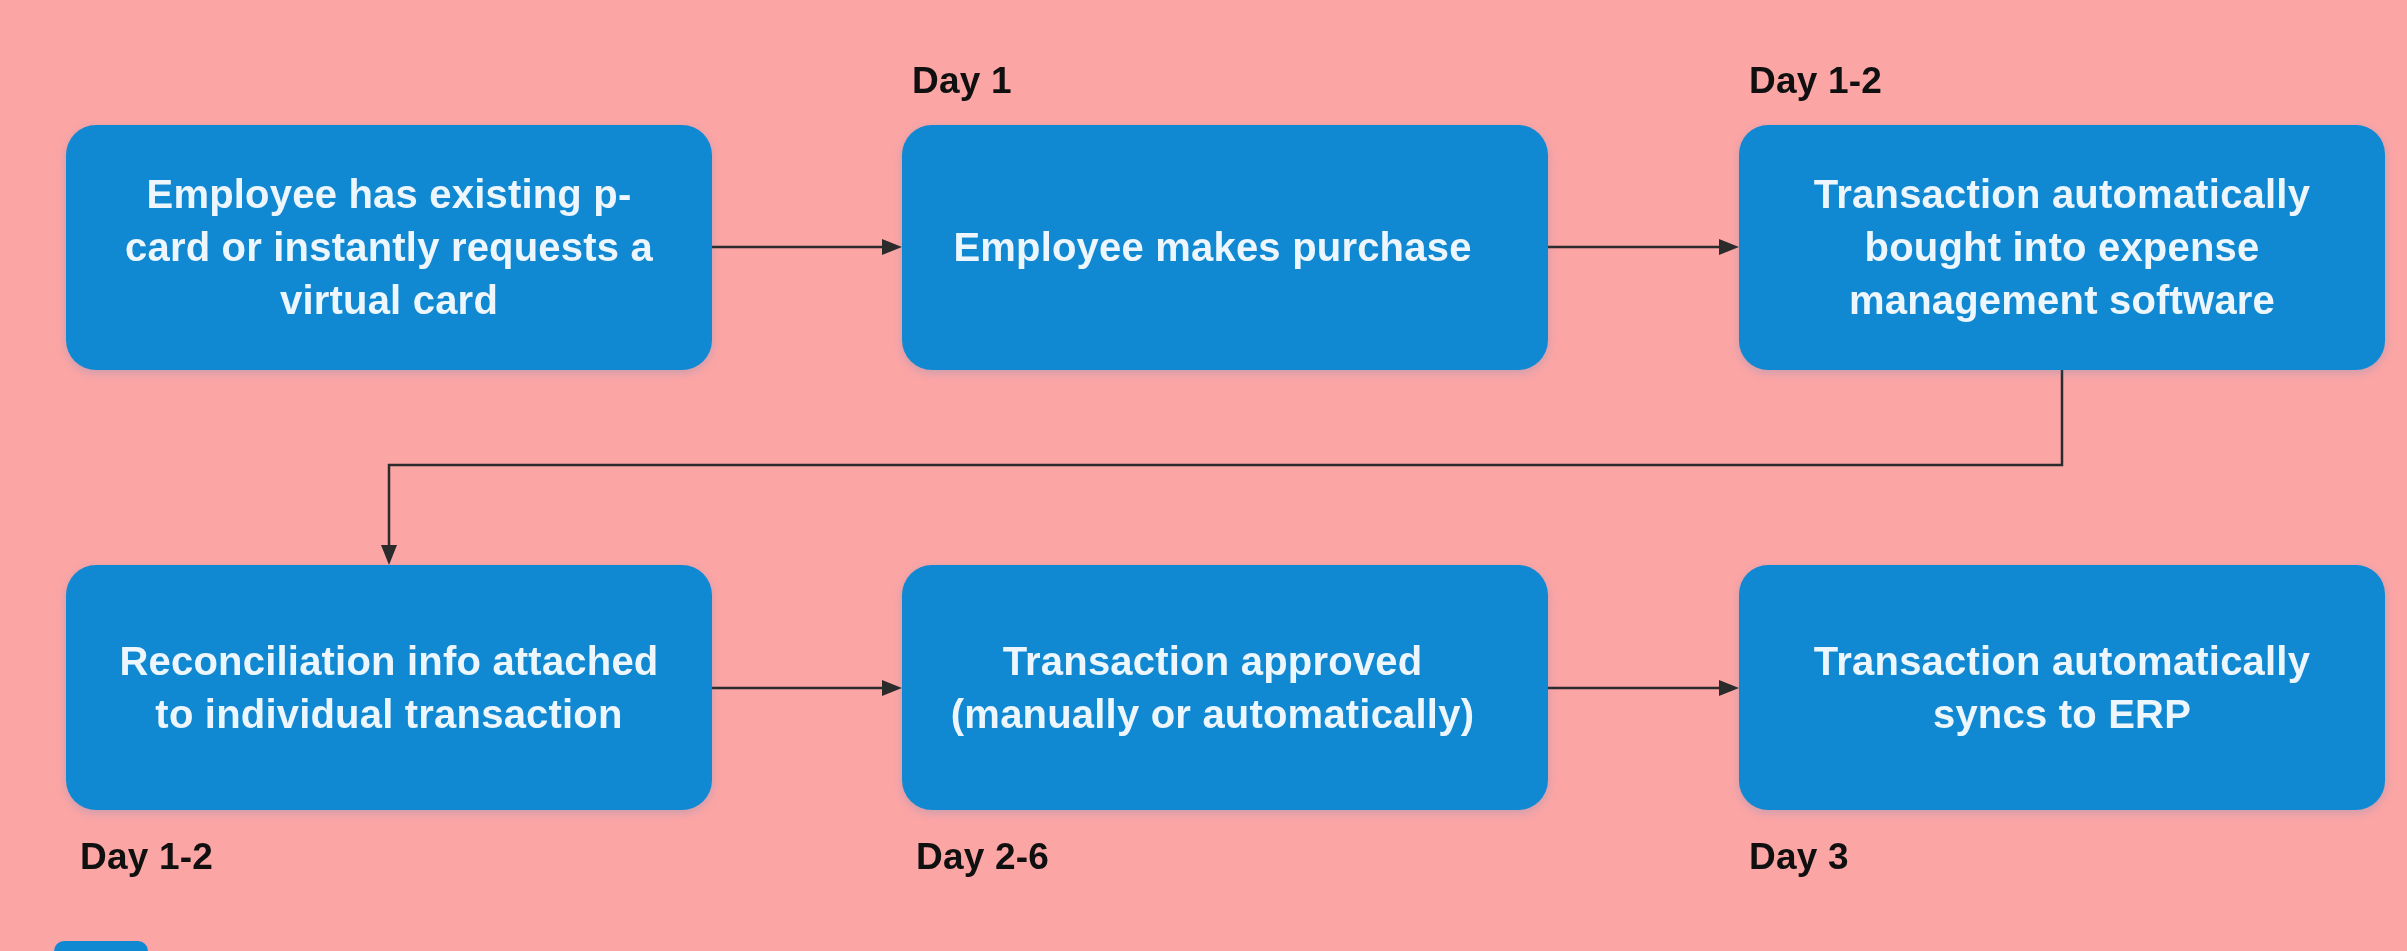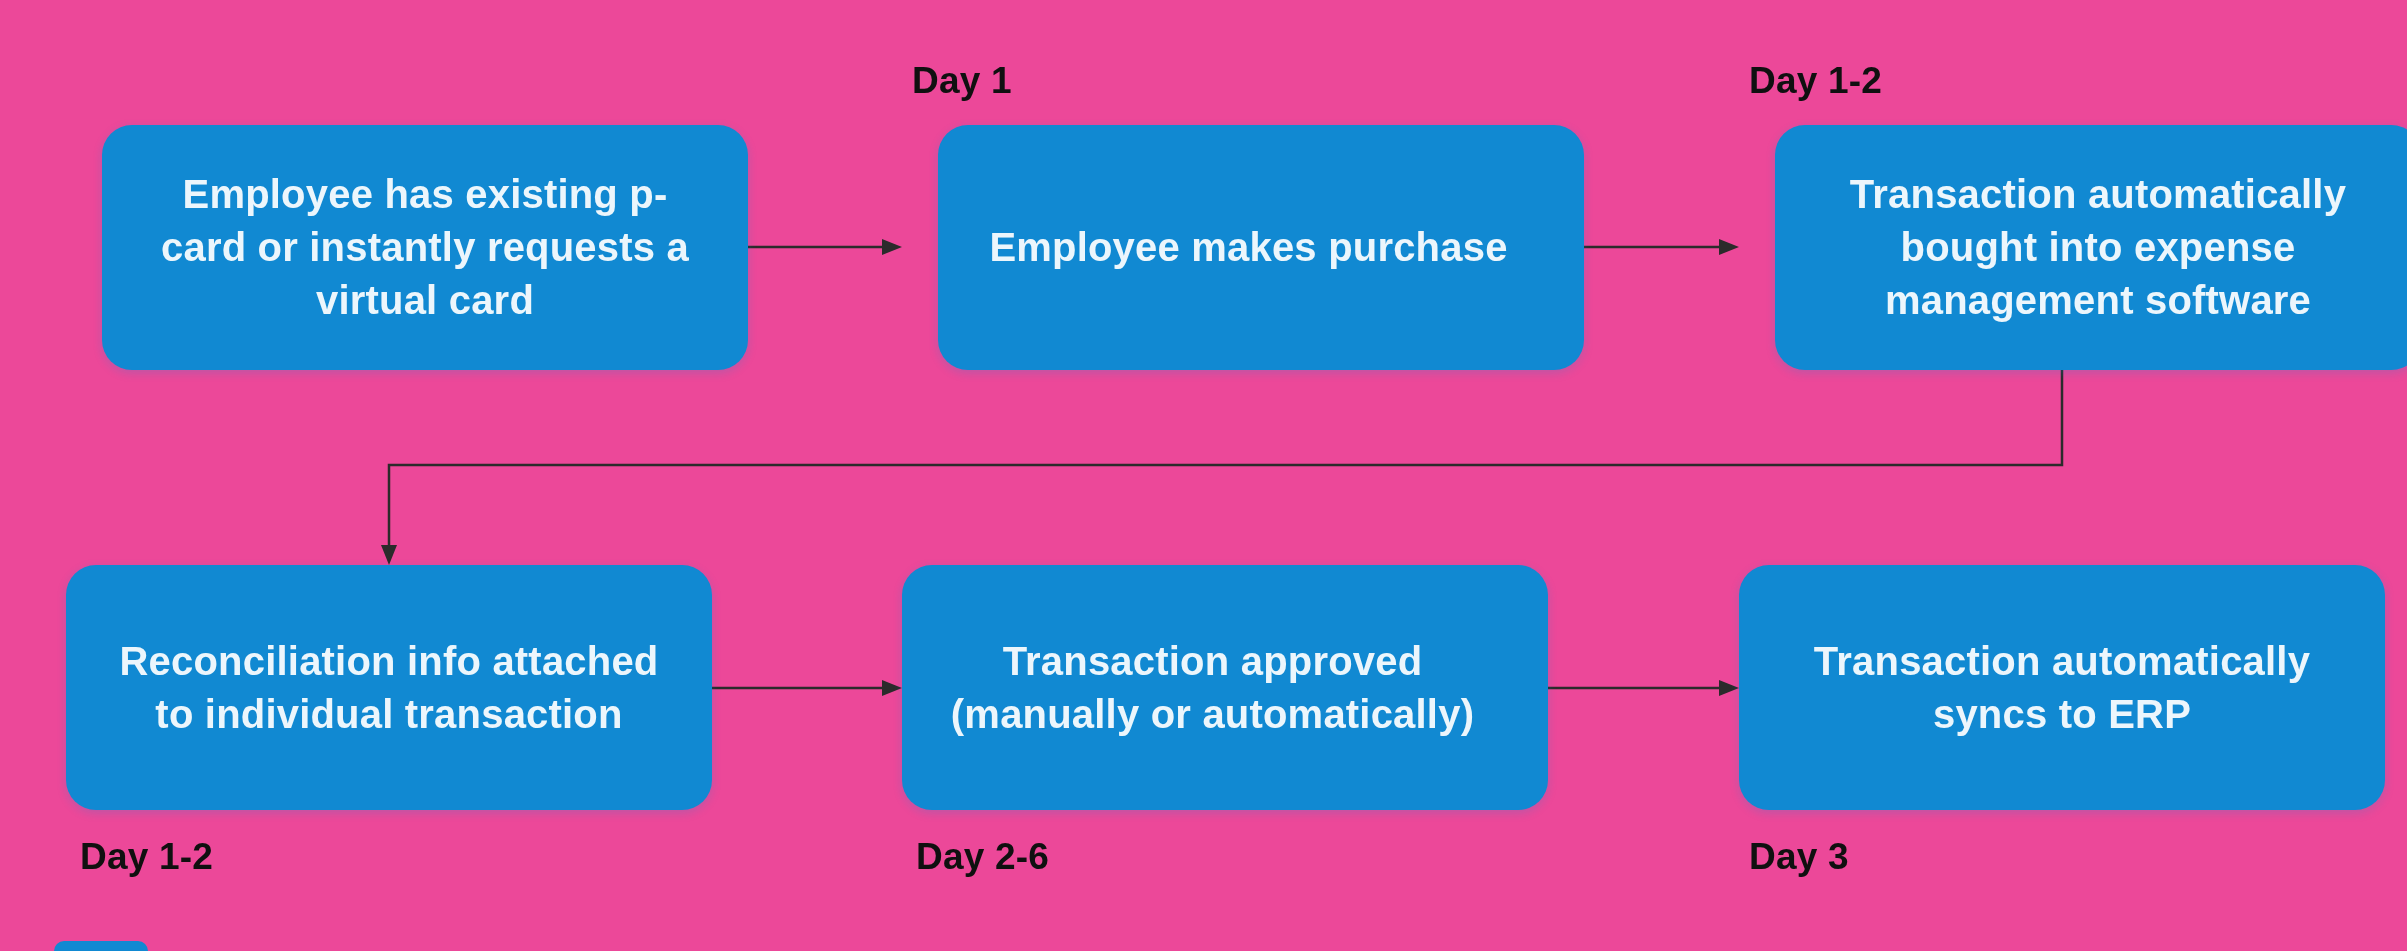--- a/index.html
+++ b/index.html
@@ -4,21 +4,21 @@
 <style>
   html, body {
     margin: 0;
     padding: 0;
     background: #ffffff;
   }
   .stage {
     position: relative;
     width: 2407px;
     height: 951px;
-    background: #ec4899;
+    background: #fca5a5;
     overflow: hidden;
     font-family: "Liberation Sans", "DejaVu Sans", sans-serif;
   }
   .node {
     position: absolute;
     width: 646px;
     height: 245px;
     background: #1189d2;
     border-radius: 30px;
     display: flex;
@@ -32,23 +32,23 @@
   .node span {
     color: #ecf6fc;
     font-size: 40px;
     line-height: 1.32;
     font-weight: 700;
     letter-spacing: 0.2px;
   }
   
   .col1 { left: 66px; }
   .col2 { left: 902px; padding-left: 13px; }
-  .col3 { left: 1739px; }
+  .col3 { left: 1739px; border-radius: 29px; }
   
-  .row1 { top: 125px; margin-left: 36px; }
+  .row1 { top: 125px; }
   .row2 { top: 565px; text-align: center; }
 
   .day-label {
     position: absolute;
     color: #101010;
     font-size: 37px;
     font-weight: 700;
     letter-spacing: 0.2px;
     white-space: nowrap;
   }

